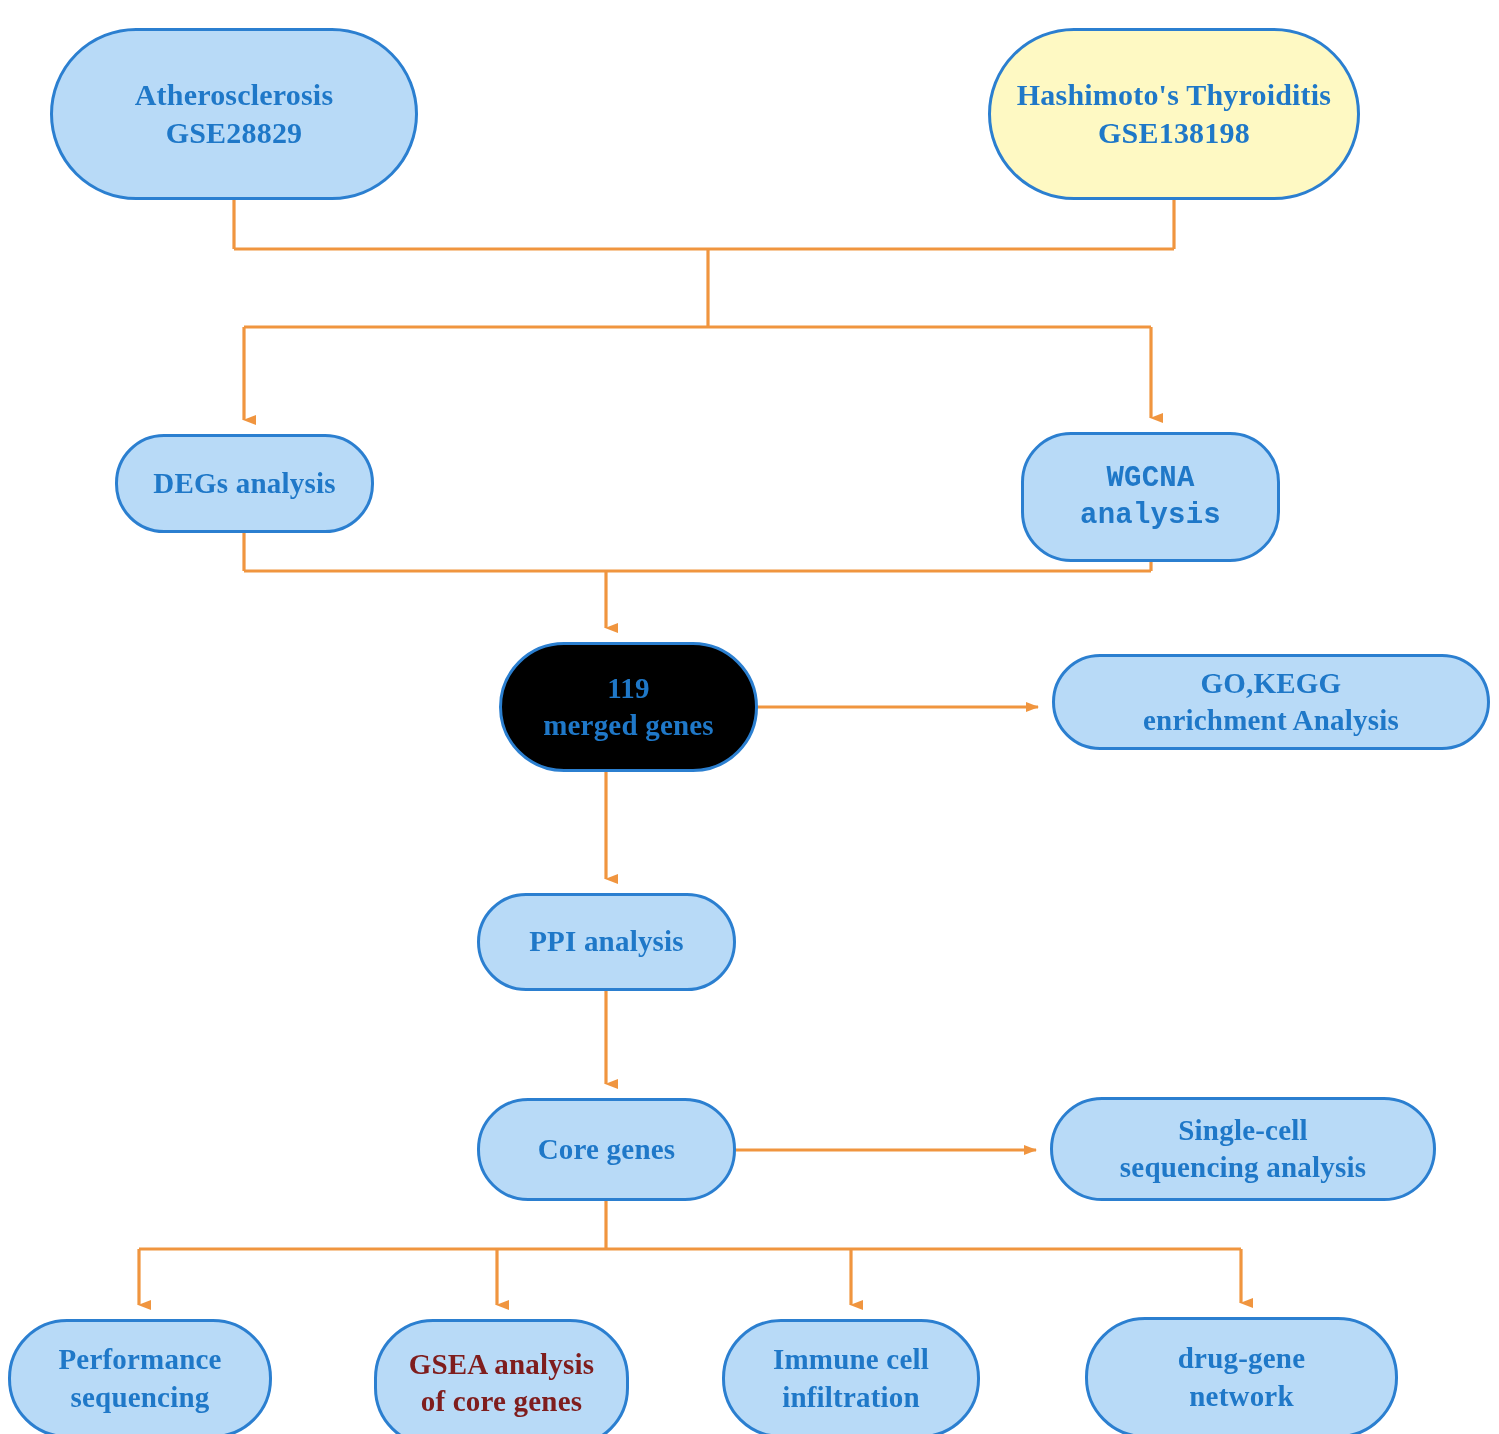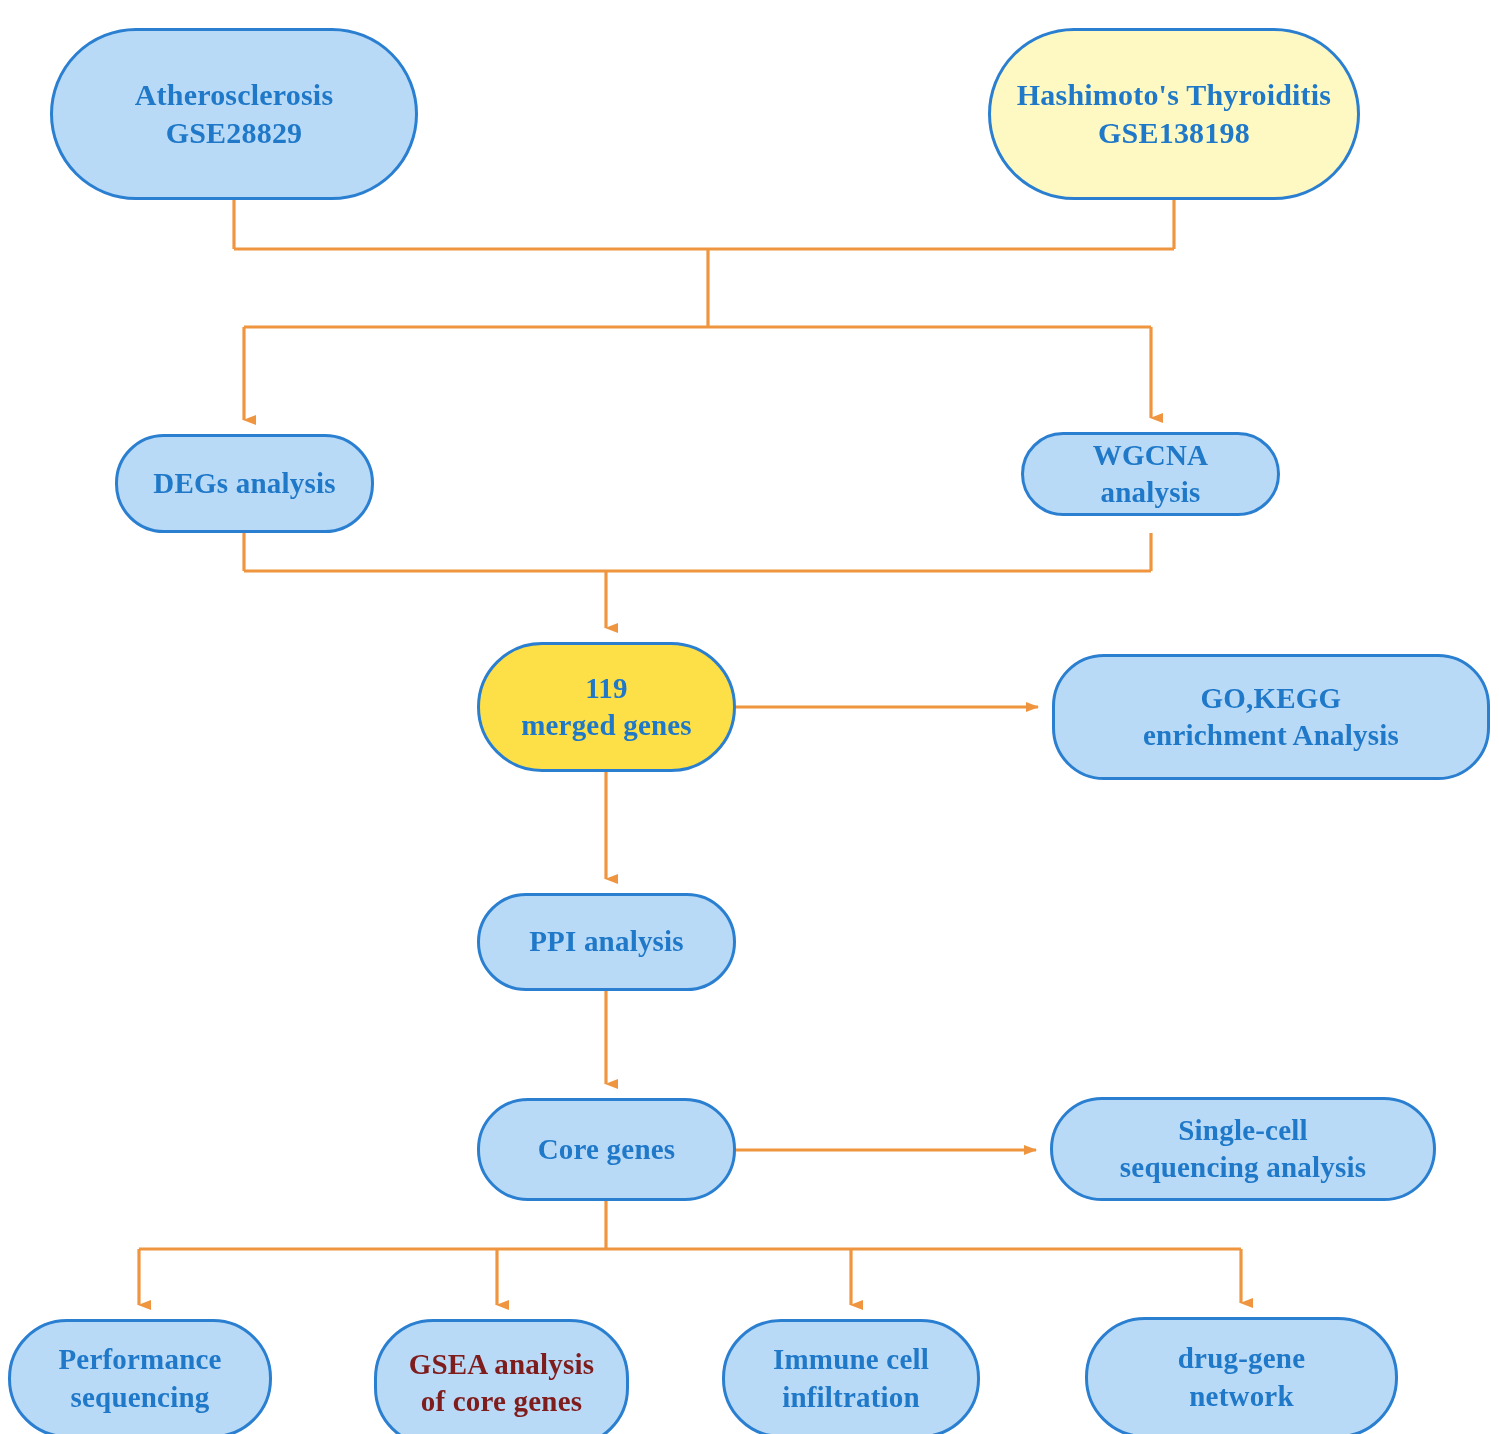--- a/index.html
+++ b/index.html
@@ -86,25 +86,25 @@
       <path d="M851,1229 L851,1285" marker-end="url(#arrow-down)"></path>
       <path d="M1241,1229 L1241,1283" marker-end="url(#arrow-down)"></path>
     </g>
   </svg>
 
   <div class="node" style="left: 50px; top: 8px; width: 368px; height: 172px; border-radius: 86px; font-size: 30px; background: rgb(184, 218, 247); border-color: rgb(43, 127, 208); color: rgb(31, 120, 200);">Atherosclerosis
 GSE28829</div>
   <div class="node" style="left: 988px; top: 8px; width: 372px; height: 172px; border-radius: 86px; font-size: 30px; background: #fef9c3; border-color: rgb(43, 127, 208); color: rgb(31, 120, 200);">Hashimoto's Thyroiditis
 GSE138198</div>
   <div class="node" style="left: 115px; top: 414px; width: 259px; height: 99px; border-radius: 49px; font-size: 29px; background: rgb(184, 218, 247); border-color: rgb(43, 127, 208); color: rgb(31, 120, 200);">DEGs analysis</div>
-  <div class="node" style="left: 1021px; top: 412px; width: 259px; height: 84px; border-radius: 50px; font-size: 29px; background: rgb(184, 218, 247); border-color: rgb(43, 127, 208); color: rgb(31, 120, 200);">WGCNA
+  <div class="node" style="left: 1021px; top: 412px; width: 259px; height: 130px; border-radius: 50px; font-size: 29px; background: rgb(184, 218, 247); border-color: rgb(43, 127, 208); color: rgb(31, 120, 200); font-family: Liberation Mono, monospace;">WGCNA
 analysis</div>
-  <div class="node" style="left: 477px; top: 622px; width: 259px; height: 130px; border-radius: 65px; font-size: 29px; background: #fde047; border-color: rgb(43, 127, 208); color: rgb(31, 120, 200);">119
+  <div class="node" style="left: 499px; top: 622px; width: 259px; height: 130px; border-radius: 65px; font-size: 29px; background: #000000; border-color: rgb(43, 127, 208); color: rgb(31, 120, 200);">119
 merged genes</div>
-  <div class="node" style="left: 1052px; top: 634px; width: 438px; height: 126px; border-radius: 52px; font-size: 29px; background: rgb(184, 218, 247); border-color: rgb(43, 127, 208); color: rgb(31, 120, 200);">GO,KEGG
+  <div class="node" style="left: 1052px; top: 634px; width: 438px; height: 96px; border-radius: 52px; font-size: 29px; background: rgb(184, 218, 247); border-color: rgb(43, 127, 208); color: rgb(31, 120, 200);">GO,KEGG
 enrichment Analysis</div>
   <div class="node" style="left: 477px; top: 873px; width: 259px; height: 98px; border-radius: 49px; font-size: 29px; background: rgb(184, 218, 247); border-color: rgb(43, 127, 208); color: rgb(31, 120, 200); text-align: right;">PPI analysis</div>
   <div class="node" style="left: 477px; top: 1078px; width: 259px; height: 103px; border-radius: 51px; font-size: 29px; background: rgb(184, 218, 247); border-color: rgb(43, 127, 208); color: rgb(31, 120, 200);">Core genes</div>
   <div class="node" style="left: 1050px; top: 1077px; width: 386px; height: 104px; border-radius: 52px; font-size: 29px; background: rgb(184, 218, 247); border-color: rgb(43, 127, 208); color: rgb(31, 120, 200);">Single-cell
 sequencing analysis</div>
   <div class="node" style="left: 8px; top: 1299px; width: 264px; height: 119px; border-radius: 59px; font-size: 29px; background: rgb(184, 218, 247); border-color: rgb(43, 127, 208); color: rgb(31, 120, 200);">Performance
 sequencing</div>
   <div class="node" style="left: 374px; top: 1299px; width: 255px; height: 128px; border-radius: 59px; font-size: 29px; background: rgb(184, 218, 247); border-color: rgb(43, 127, 208); color: #7f1d1d;">GSEA analysis
 of core genes</div>
   <div class="node" style="left: 722px; top: 1299px; width: 258px; height: 119px; border-radius: 59px; font-size: 29px; background: rgb(184, 218, 247); border-color: rgb(43, 127, 208); color: rgb(31, 120, 200);">Immune cell

